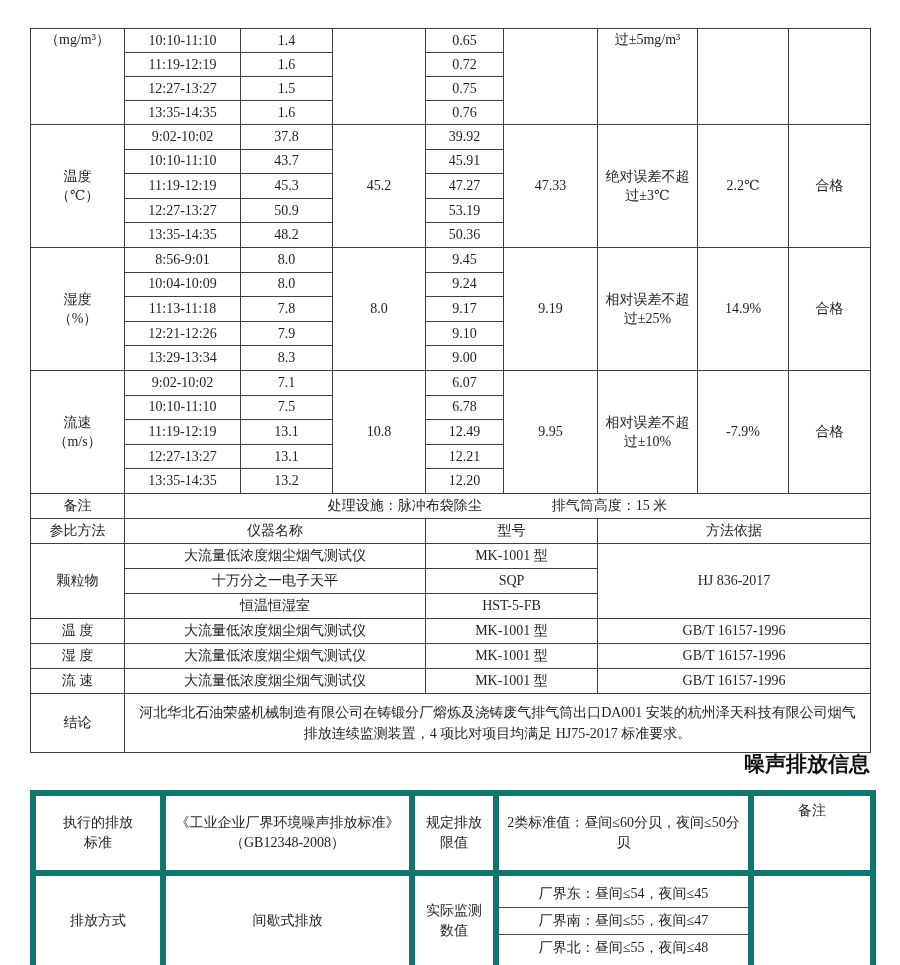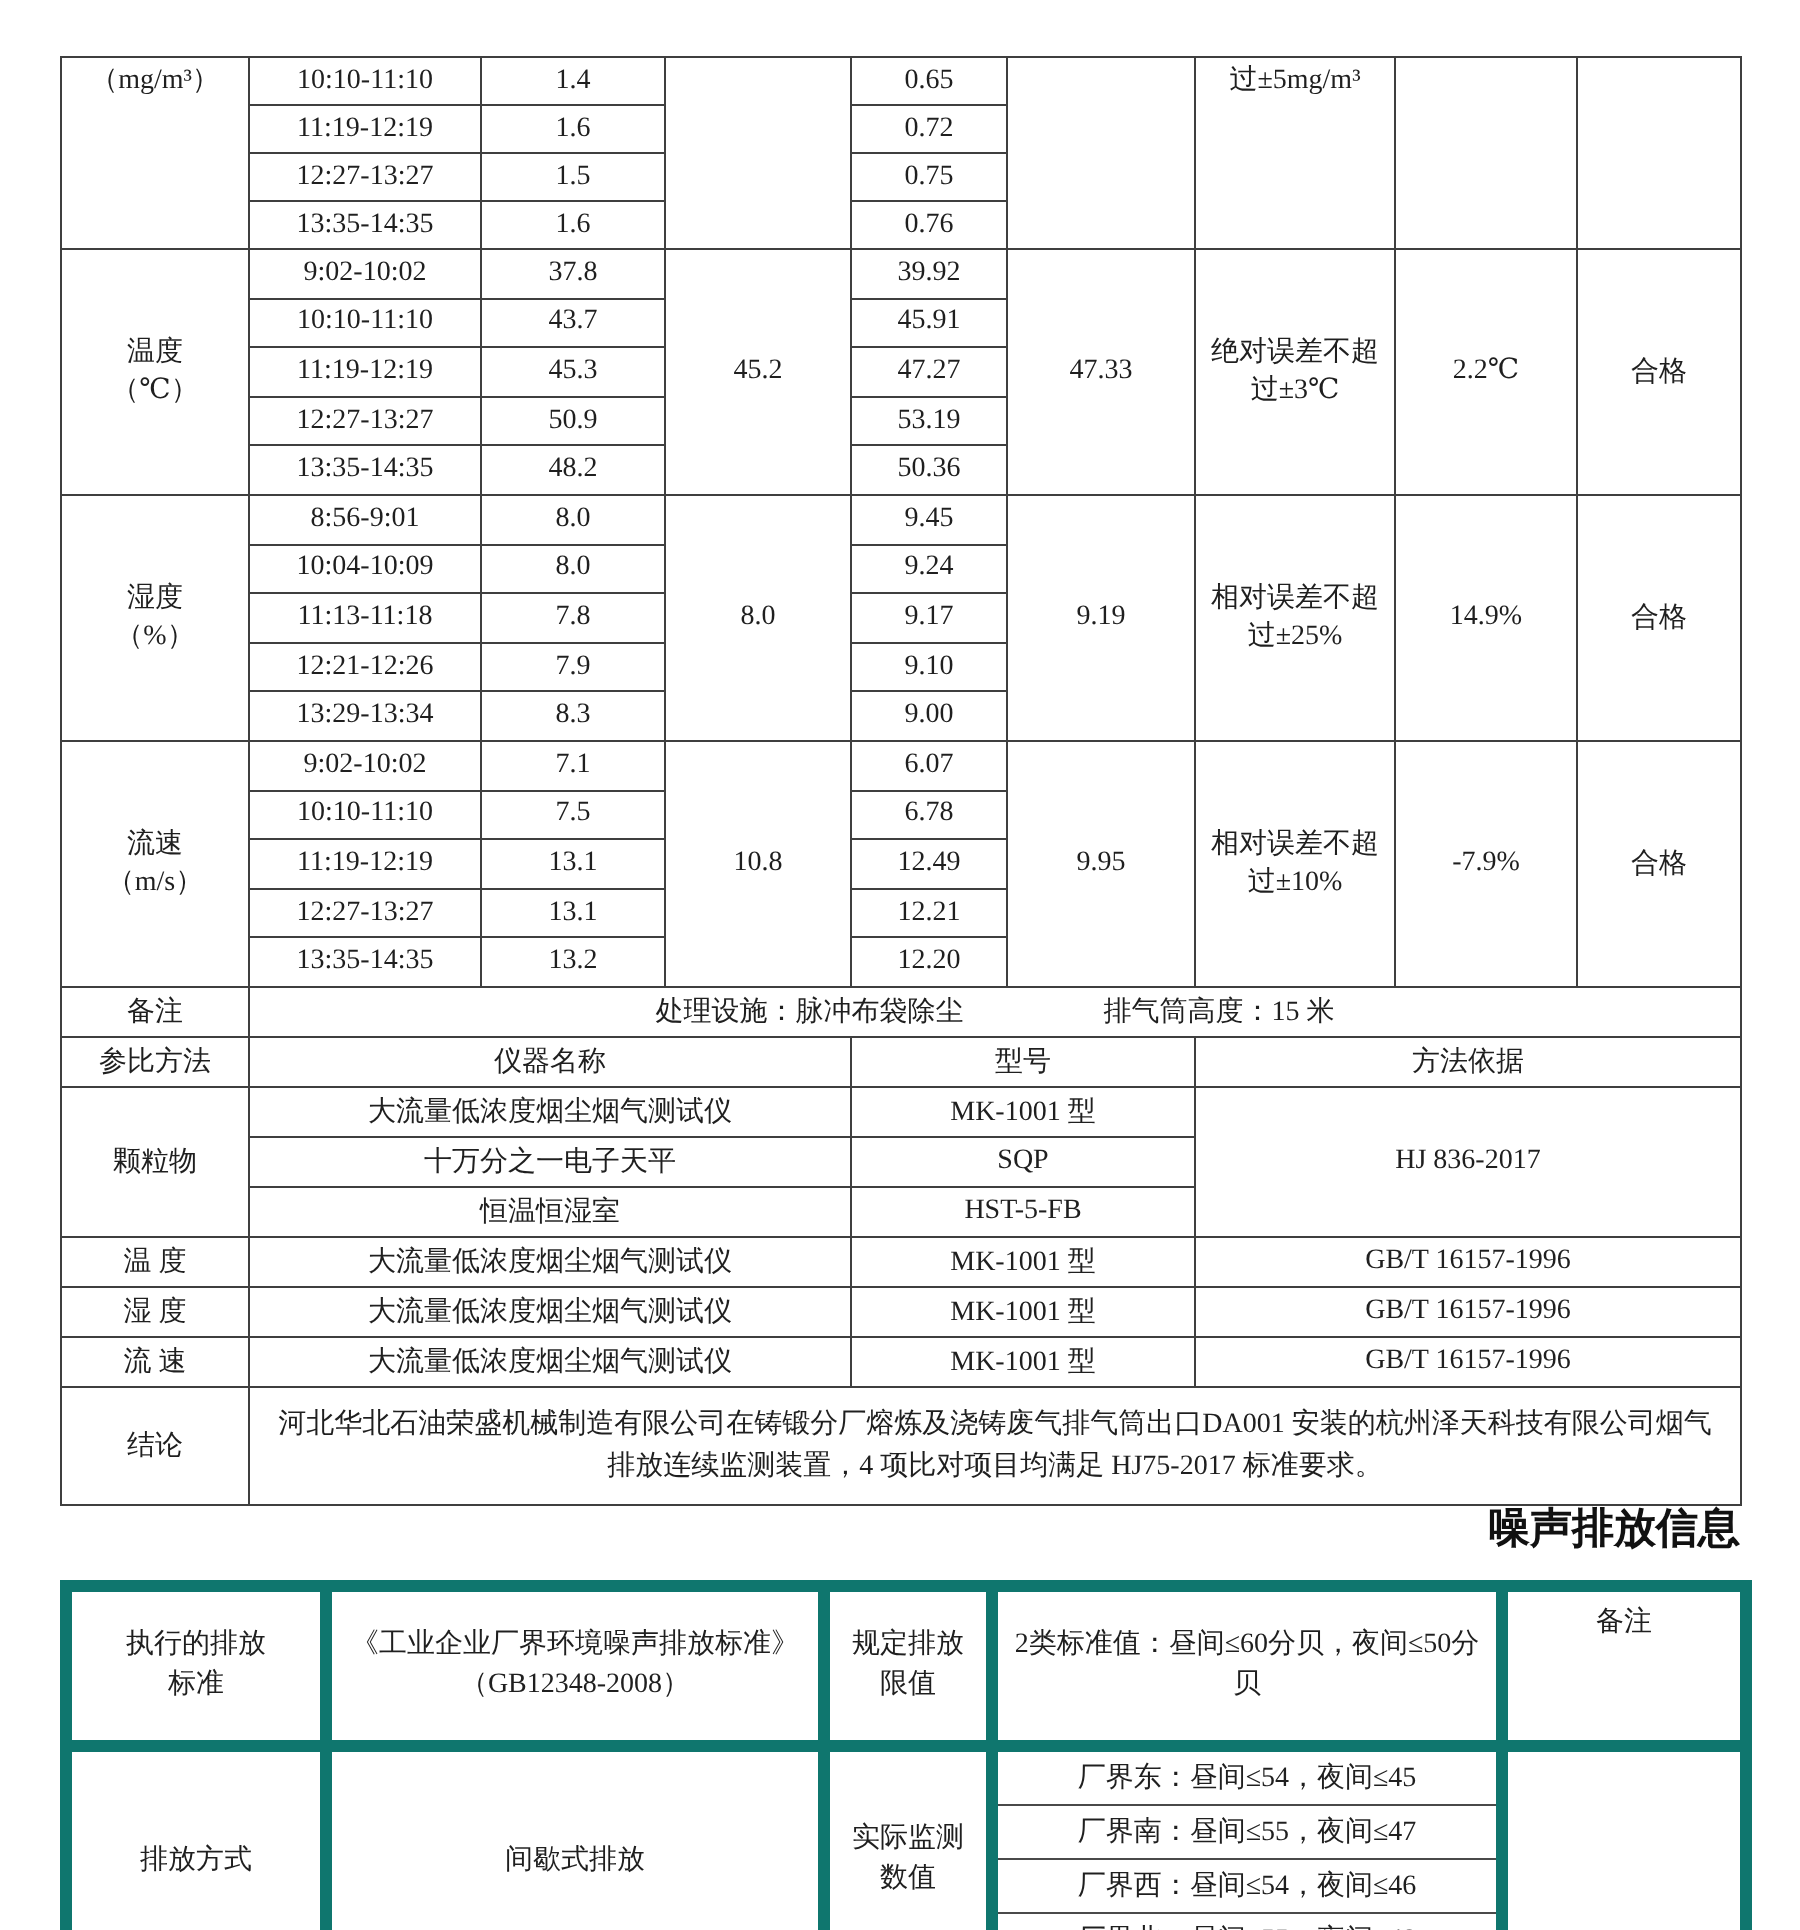--- a/index.html
+++ b/index.html
@@ -288,23 +288,20 @@
     <td class="nvals-cell">
       <table id="noise-inner">
         <tbody>
           <tr>
                 <td>厂界东：昼间≤54，夜间≤45</td>
               </tr>
           <tr>
                 <td>厂界南：昼间≤55，夜间≤47</td>
               </tr>
           <tr>
-                <td>厂界西：昼间≤54，夜间≤46</td>
-              </tr>
-          <tr>
                 <td>厂界北：昼间≤55，夜间≤48</td>
               </tr>
         </tbody>
       </table>
     </td>
     <td class="empty-cell"></td>
   </tr>
   </tbody>
 </table>
 

